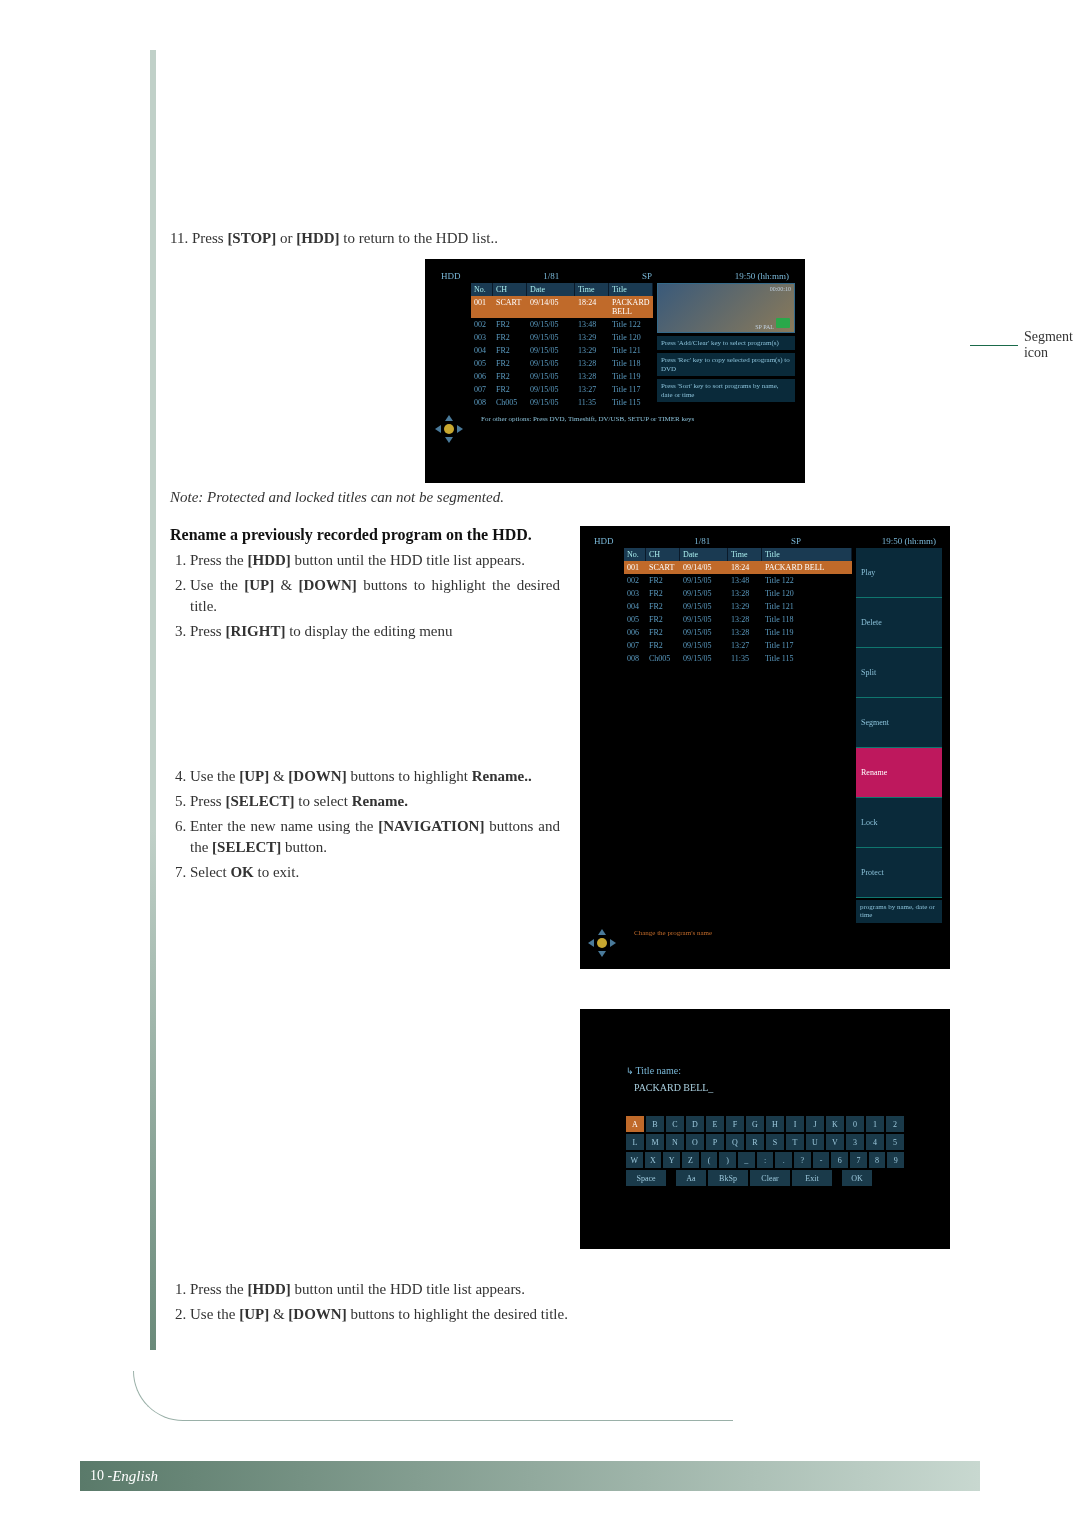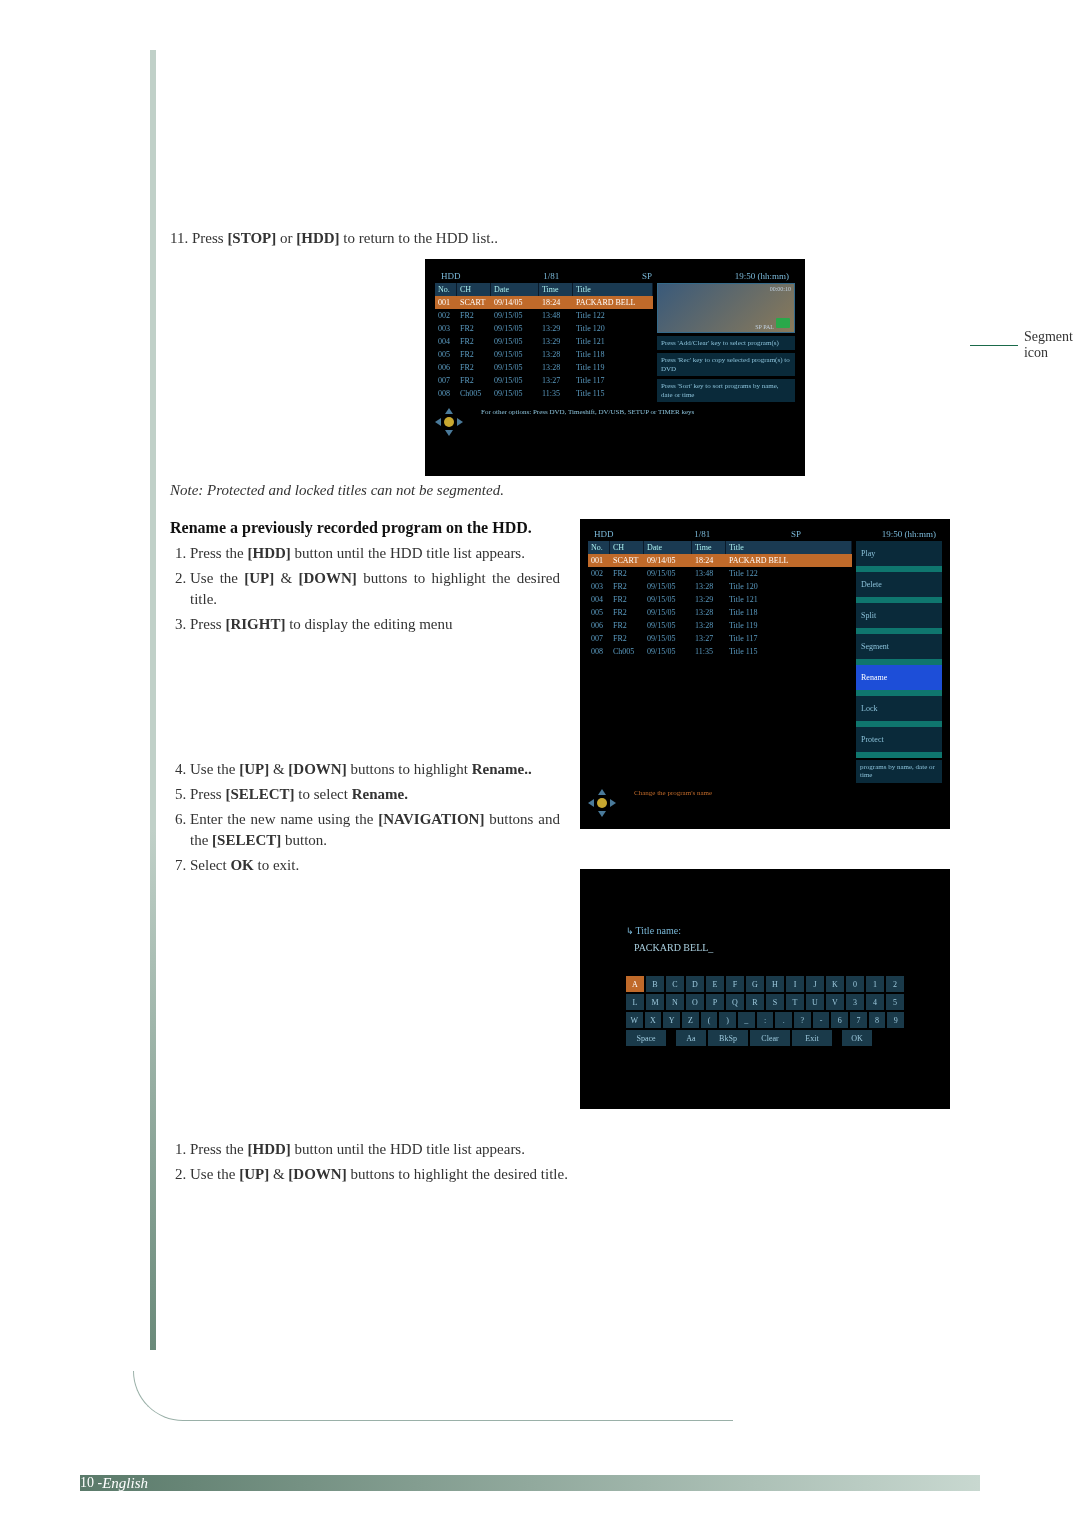--- a/index.html
+++ b/index.html
@@ -54,20 +54,21 @@
     padding: 2px 6px;
     justify-content: space-between;
   }
   .osd-header .hdrcell { color: #7ab8d8; }
   .osd-body {
     display: flex;
     gap: 4px;
   }
   .osd-table {
     flex: 1;
+    margin-left: 36px;
   }
   .osd-table-header {
     display: flex;
     background: #1a3a52;
     color: #aee;
     font-size: 8px;
   }
   .osd-table-header div { padding: 2px 3px; border-right: 1px solid #0a1a2a; }
   .osd-table-row {
     display: flex;
@@ -135,24 +136,24 @@
   }
   .side-menu {
     width: 86px;
     display: flex;
     flex-direction: column;
   }
   .side-menu-item {
     background: #0a2a3a;
     color: #8ac0d8;
     font-size: 8px;
-    padding: 8px 5px;
-    border-bottom: 6px solid #0f766e;
-  }
-  .side-menu-item.sel { background: #1d4ed8; color: #fff; }
+    padding: 20px 5px;
+    border-bottom: 1px solid #0f766e;
+  }
+  .side-menu-item.sel { background: #be185d; color: #fff; }
   .callout {
     position: absolute;
     display: flex;
     align-items: center;
     left: 100%;
     top: 70px;
   }
   .callout-line {
     width: 60px;
     height: 1px;
@@ -220,24 +221,25 @@
     justify-content:center;
   }
   .kbd-key.sel { background:#c06a2a; color:#fff; }
   .kbd-key.wide { width: 40px; }
   .kbd-key.w2 { width: 30px; margin-left: 8px; }
   .page-footer {
     position: absolute;
     left: 80px;
     right: 100px;
     bottom: 36px;
-    height: 16px;
+    height: 30px;
     background: linear-gradient(to right, #5a7a6a 0%, #c8d8d0 100%);
     display:flex;
     align-items:center;
+    padding-left: 10px;
   }
   .page-num { color:#fff; font-size:14px; }
   .page-lang { color:#fff; font-style: italic; font-size:15px; }
   .curve {
     position: absolute;
     left: 53px;
     bottom: 56px;
     width: 600px;
     height: 50px;
     border-bottom-left-radius: 50px;

